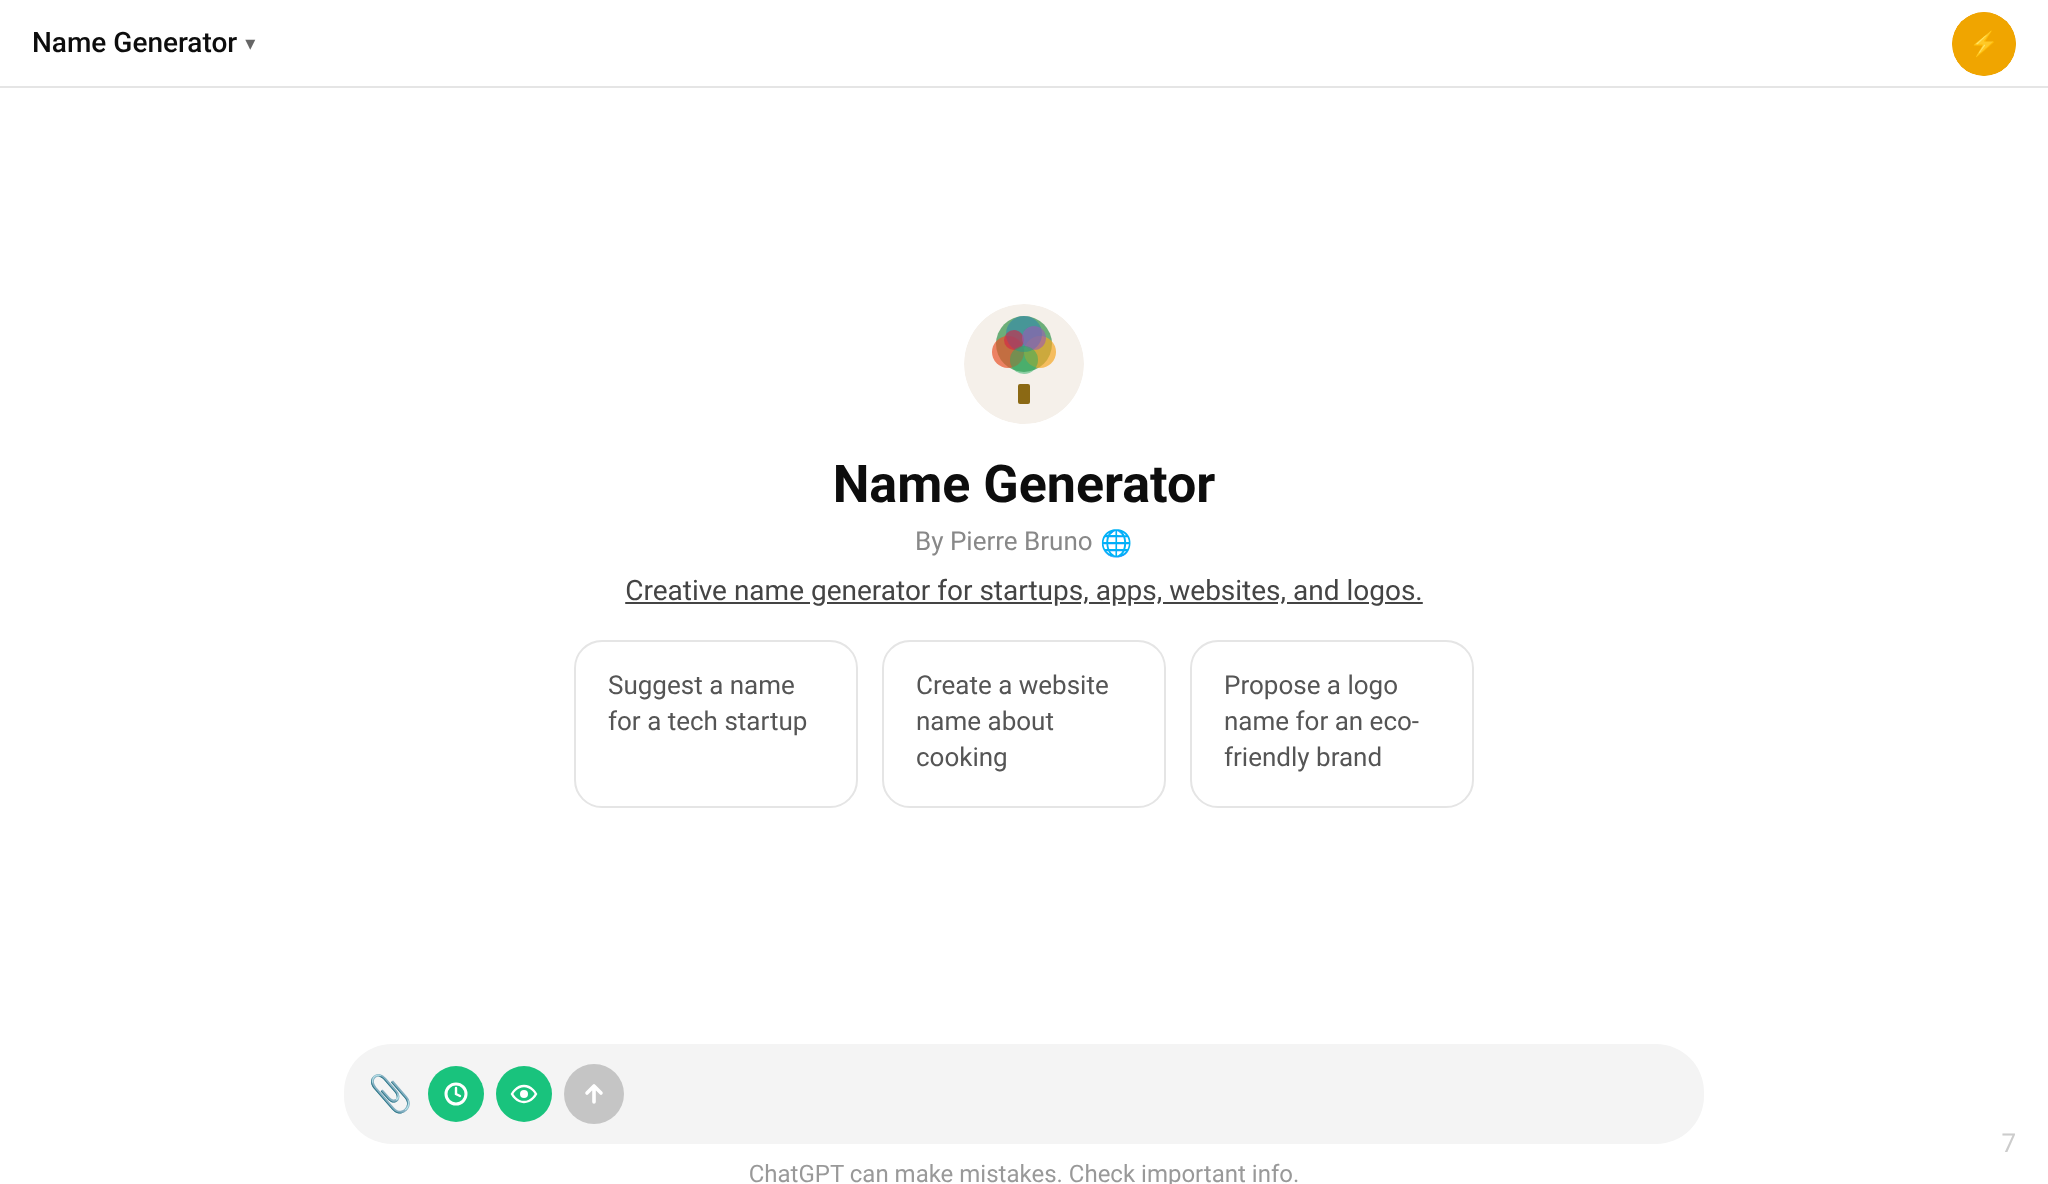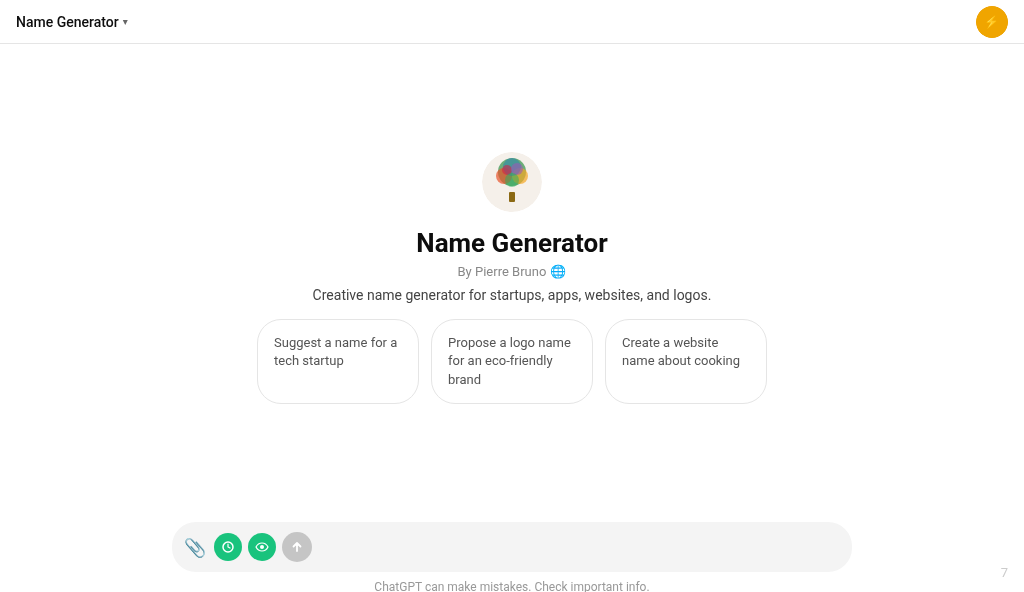--- a/index.html
+++ b/index.html
@@ -123,34 +123,35 @@
       font-size: 13px;
       color: #888;
       cursor: pointer;
     }
 
     .app-description {
       font-size: 14px;
       color: #444;
       margin-bottom: 16px;
       text-align: center;
+      text-decoration: underline;
     }
 
     
     .suggestion-cards {
       display: flex;
       gap: 12px;
       justify-content: center;
     }
 
     .suggestion-card {
       border: 1px solid #e5e5e5;
-      border-radius: 24px;
+      border-radius: 14px;
       padding: 14px 16px;
-      width: 162px;
+      width: 142px;
       min-height: 80px;
       cursor: pointer;
       background: #fff;
       transition: background 0.15s;
       display: flex;
       align-items: flex-start;
     }
 
     .suggestion-card-text {
       font-size: 13px;
@@ -305,24 +306,24 @@
     <span class="globe-icon">🌐</span>
   </div>
 
   <div class="app-description">Creative name generator for startups, apps, websites, and logos.</div>
 
   <div class="suggestion-cards">
     <div class="suggestion-card">
       <span class="suggestion-card-text">Suggest a name for a tech startup</span>
     </div>
     <div class="suggestion-card">
+      <span class="suggestion-card-text">Create a website name about cooking</span>
+    </div>
+    <div class="suggestion-card">
       <span class="suggestion-card-text">Propose a logo name for an eco-friendly brand</span>
-    </div>
-    <div class="suggestion-card">
-      <span class="suggestion-card-text">Create a website name about cooking</span>
     </div>
   </div>
 
 </div>
 
 <div class="bottom-area">
   <div class="input-container">
     <span class="attach-icon">📎</span>
     <div class="input-actions">
       <button class="action-icon-btn tools-btn" title="Tools">

